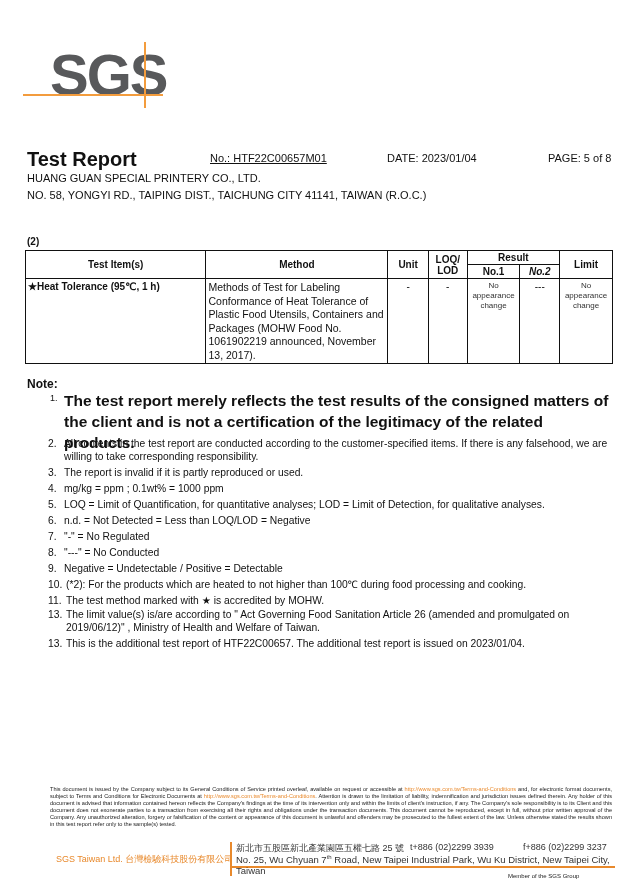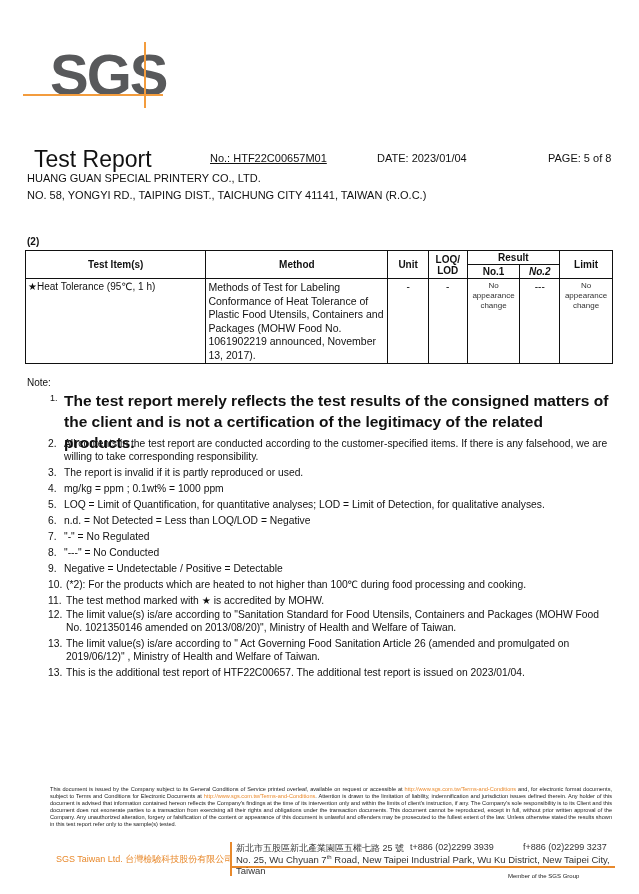--- a/index.html
+++ b/index.html
@@ -8,49 +8,49 @@
   .abs { position: absolute; }
 
   
   .logo { left: 18px; top: 42px; width: 150px; height: 66px; }
   .logo-text { position: absolute; left: 32px; top: 4px; font-family: "Liberation Sans", sans-serif;
                font-weight: bold; font-size: 58px; letter-spacing: -2px; color: #58595b; line-height: 58px; }
   .logo-hline { position: absolute; left: 5px; top: 52px; width: 140px; height: 1.5px; background: #f39c3d; }
   .logo-vline { position: absolute; left: 126px; top: 0; width: 1.5px; height: 66px; background: #f39c3d; }
 
   
-  .title { left: 34px; top: 146px; font-size: 23px; font-weight: normal; line-height: 26px; }
+  .title { left: 27px; top: 146px; font-size: 20px; font-weight: bold; line-height: 26px; }
   .report-no { left: 210px; top: 152px; font-size: 11px; text-decoration: underline; }
-  .report-date { left: 377px; top: 152px; font-size: 11px; }
+  .report-date { left: 387px; top: 152px; font-size: 11px; }
   .report-page { left: 548px; top: 152px; font-size: 11px; }
   .client { left: 27px; top: 172px; font-size: 11px; }
   .address { left: 27px; top: 189px; font-size: 11px; text-align: right; }
 
   .section-label { left: 27px; top: 236px; font-size: 10px; font-weight: bold; }
 
   
   table.results { position: absolute; left: 25px; top: 250px; width: 588px; border-collapse: collapse;
                   font-size: 10px; }
   table.results td, table.results th { border: 1px solid #111; padding: 0 2px; vertical-align: middle; }
   table.results th { font-weight: bold; text-align: center; height: 13px; }
   table.results td { vertical-align: top; }
   .col-item { width: 179px; }
   .col-method { width: 180px; }
   .col-unit { width: 36px; }
   .col-loq { width: 34px; }
   .col-no1 { width: 48px; }
   .col-no2 { width: 35px; font-style: italic; }
   .col-limit { width: 48px; }
-  .cell-item { text-align: left; padding-top: 2px !important; }
+  .cell-item { text-align: left; padding-top: 2px !important; font-weight: bold; }
   .cell-method { text-align: left; line-height: 13.6px; padding-top: 2px !important; font-size: 10.5px; height: 82px; }
   .cell-center { text-align: center; padding-top: 2px !important; }
   .cell-small { text-align: center; font-size: 8px; line-height: 10px; color: #333; padding-top: 2px !important; }
 
   
-  .note-title { left: 27px; top: 377px; font-size: 10px; font-weight: normal; }
+  .note-title { left: 27px; top: 377px; font-size: 12px; font-weight: bold; }
   .note1 { left: 50px; top: 390px; width: 560px; font-size: 15.5px; font-weight: bold; line-height: 21px; }
   .note1 .num { position: absolute; left: 0; top: -2px; font-size: 9px; font-weight: normal; }
   .note1 .txt { display: block; padding-left: 14px; }
   .notes { left: 48px; top: 437px; width: 565px; font-size: 10.3px; line-height: 13px; }
   .note-item { position: relative; padding-left: 16px; margin-bottom: 3px; }
   .note-item .num { position: absolute; left: 0; top: 0; }
   .note-item.wide { padding-left: 18px; }
   .mt2 { margin-top: 2px; }
 
   
@@ -154,24 +154,20 @@
   </div>
   <div class="note-item wide">
     <span class="num">10.</span>
     <span>(*2): For the products which are heated to not higher than 100℃ during food processing and cooking.</span>
   </div>
   <div class="note-item wide" style="margin-bottom:1px">
     <span class="num">11.</span>
     <span>The test method marked with ★ is accredited by MOHW.</span>
   </div>
   <div class="note-item wide">
-    <span class="num">12.</span>
-    <span>The limit value(s) is/are according to "Sanitation Standard for Food Utensils, Containers and Packages (MOHW Food No. 1021350146 amended on 2013/08/20)", Ministry of Health and Welfare of Taiwan.</span>
-  </div>
-  <div class="note-item wide">
     <span class="num">13.</span>
     <span>The limit value(s) is/are according to " Act Governing Food Sanitation Article 26 (amended and promulgated on 2019/06/12)" , Ministry of Health and Welfare of Taiwan.</span>
   </div>
   <div class="note-item wide">
     <span class="num">13.</span>
     <span>This is the additional test report of HTF22C00657. The additional test report is issued on 2023/01/04.</span>
   </div>
 </div>
 
 <div class="abs disclaimer">

